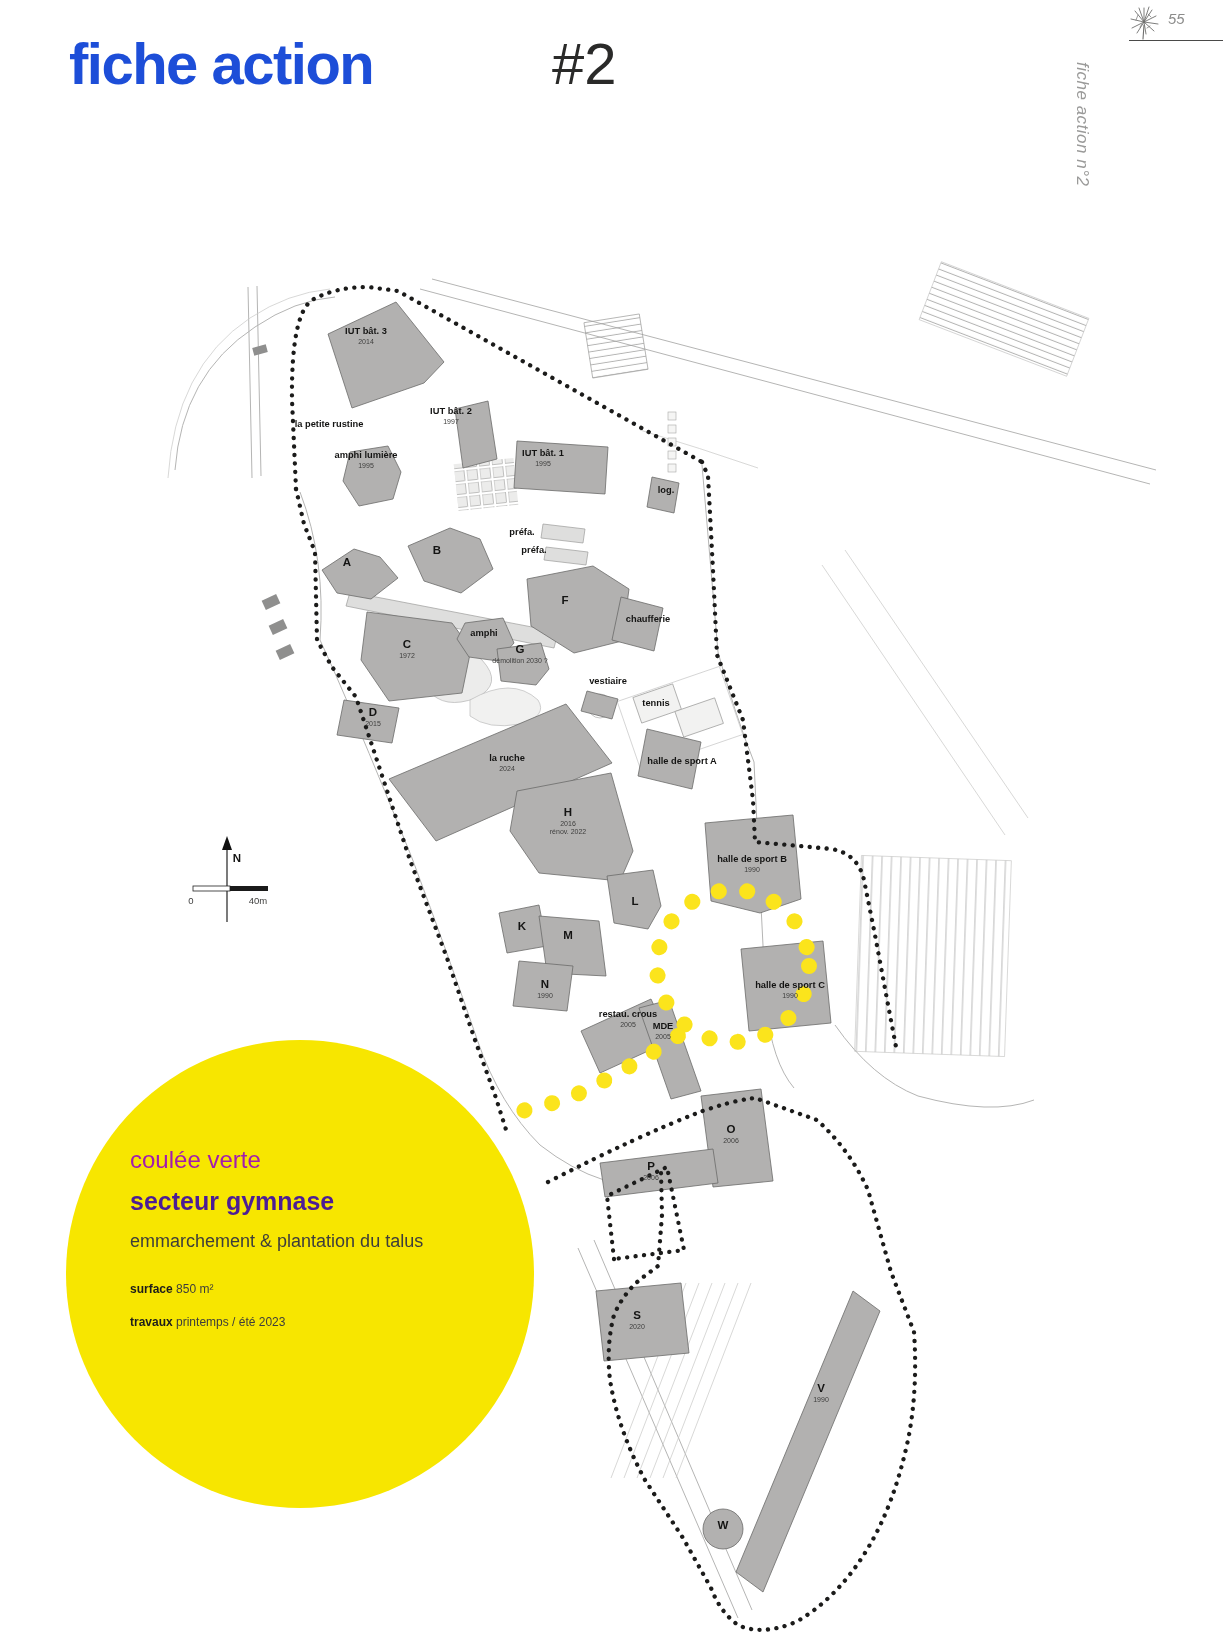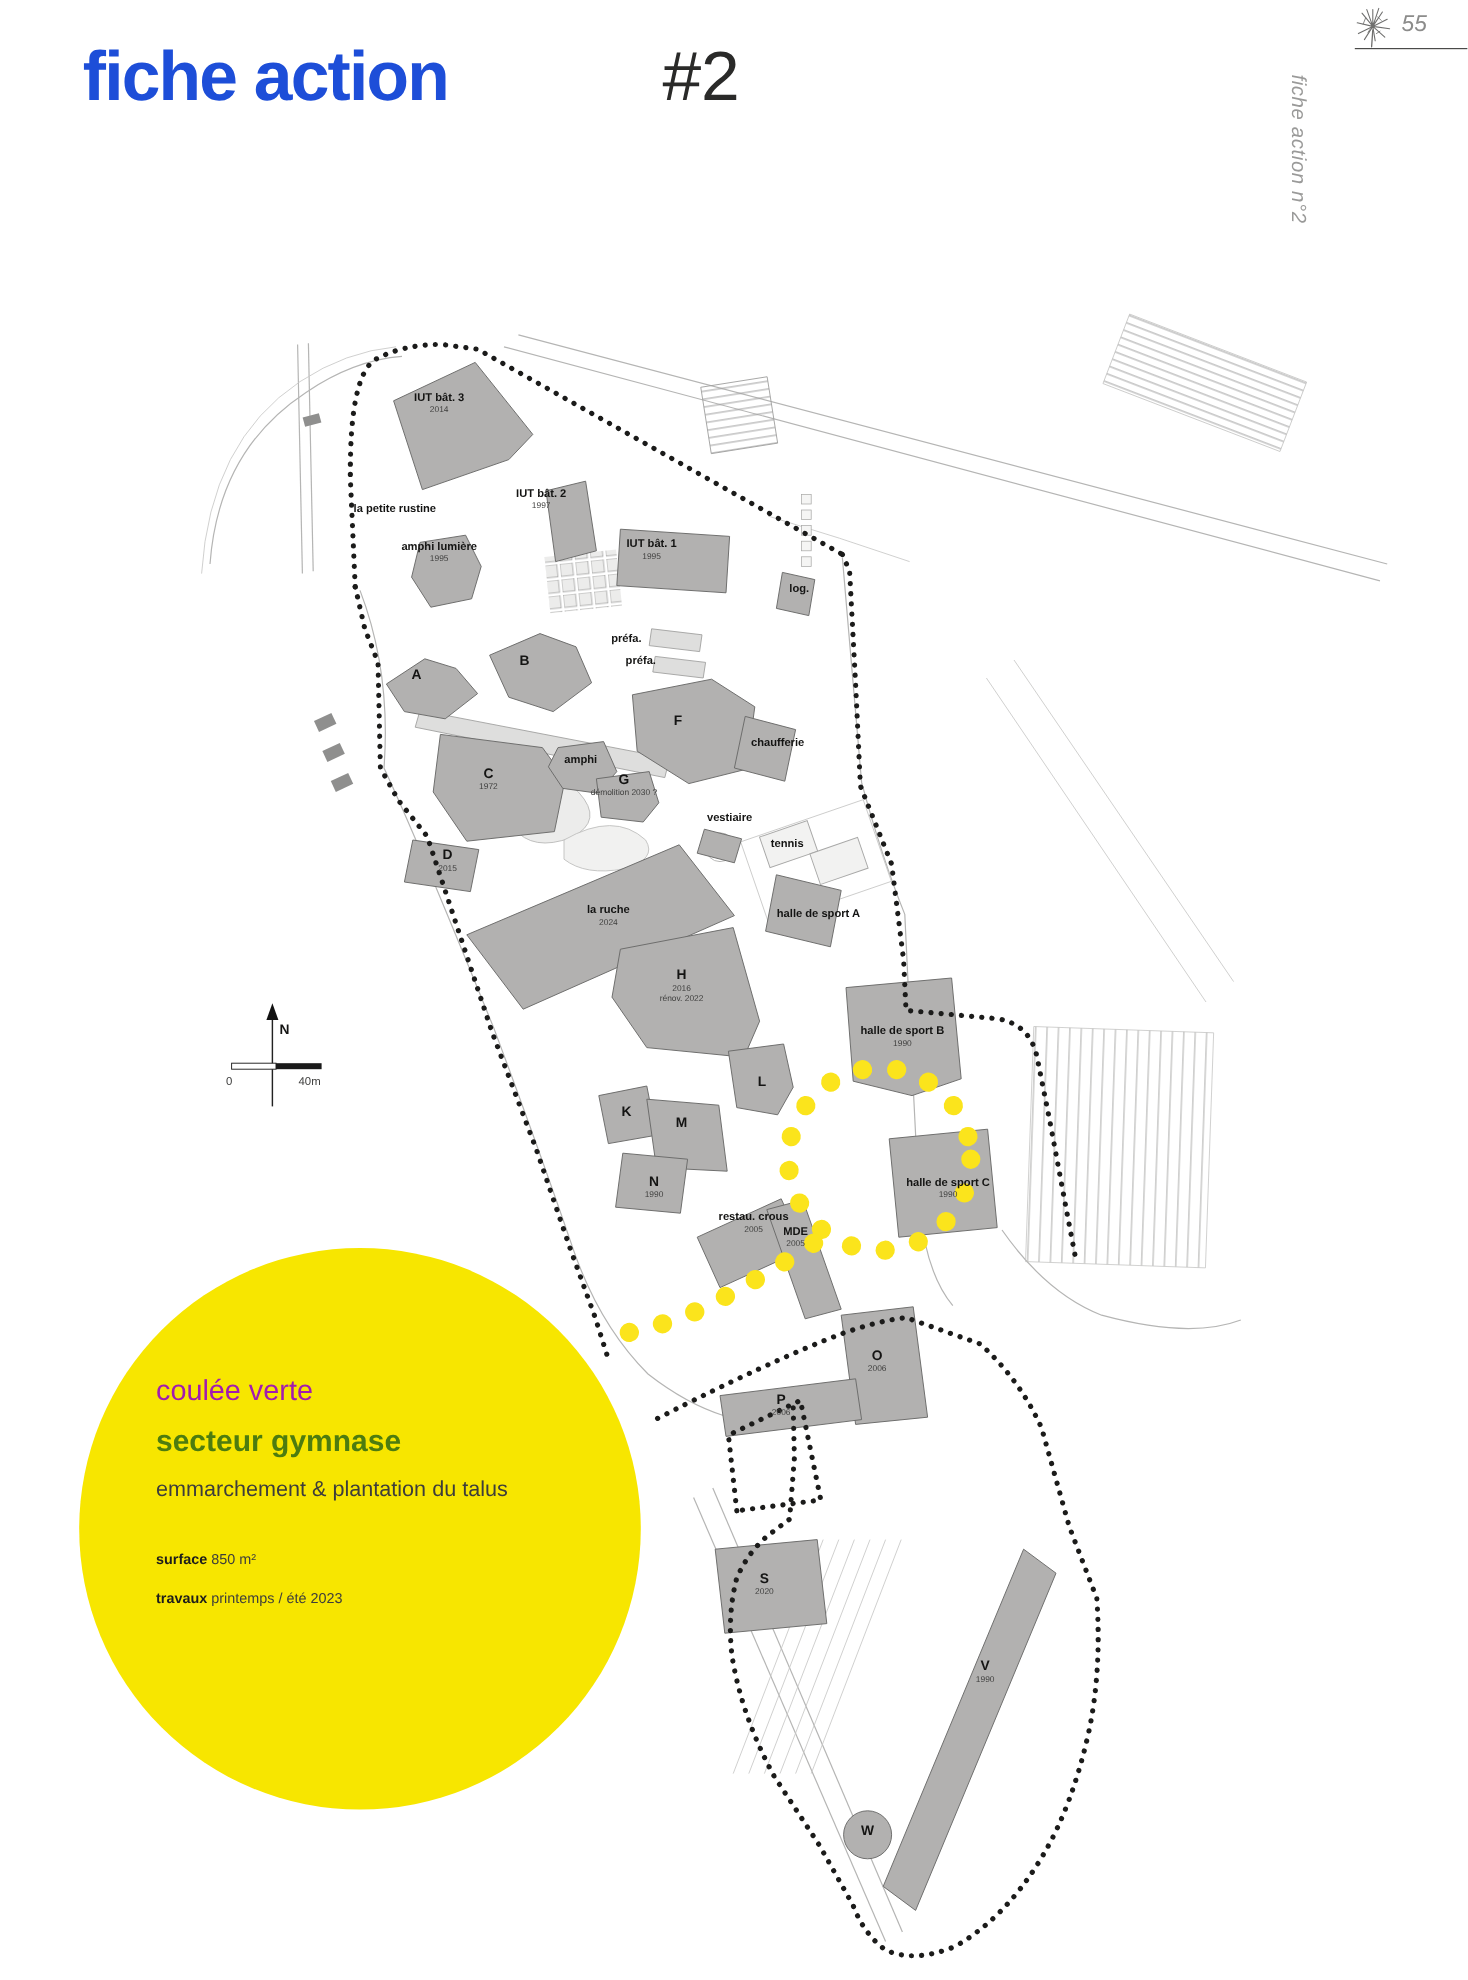--- a/index.html
+++ b/index.html
@@ -2,42 +2,42 @@
 <html><head>
 <meta charset="utf-8">
 <style>
   html,body{margin:0;padding:0;background:#ffffff;}
   body{width:1223px;height:1650px;position:relative;overflow:hidden;
        font-family:"Liberation Sans",sans-serif;color:#262625;}
   .page-title{position:absolute;left:69px;top:30px;font-size:58px;font-weight:bold;
               letter-spacing:-1.5px;color:#1d4ed8;}
   .sheet-number{position:absolute;left:552px;top:30px;font-size:58px;font-weight:normal;color:#2a2a29;}
   .tree-icon{position:absolute;left:1124px;top:2px;}
-  .pagenum{position:absolute;left:1168px;top:10px;font-size:19px;font-style:italic;color:#8c8c8b;}
+  .pagenum{position:absolute;left:1168px;top:10px;font-size:15px;font-style:italic;color:#8c8c8b;}
   .corner-rule{position:absolute;left:1129px;top:40px;width:94px;height:0;border-top:1.6px solid #4a4a49;}
   .side-label{position:absolute;left:1072px;top:62px;height:160px;writing-mode:vertical-rl;
               font-size:17px;font-style:italic;color:#9a9a99;letter-spacing:.5px;}
   #map{position:absolute;left:0;top:0;}
   #map text{font-family:"Liberation Sans",sans-serif;}
   .mlabel{font-size:9.3px;font-weight:bold;fill:#141413;text-anchor:middle;}
   .mletter{font-size:11.5px;font-weight:bold;fill:#141413;text-anchor:middle;}
   .msub{font-size:7px;font-weight:normal;fill:#3e3e3d;text-anchor:middle;}
   .road{stroke:#b5b5b4;stroke-width:1;fill:none;}
   .road2{stroke:#c7c7c6;stroke-width:.7;fill:none;}
   .bld{fill:#b2b1b0;stroke:#6b6b6a;stroke-width:.8;stroke-linejoin:round;}
   .bldlight{fill:#dededd;stroke:#9c9c9b;stroke-width:.7;}
   .court{fill:#f2f2f1;stroke:#a8a8a7;stroke-width:.8;}
   .boundary{fill:none;stroke:#1b1b1a;stroke-width:4.3;stroke-dasharray:0.1 8.4;stroke-linecap:round;}
   .ypath{fill:none;stroke:#fbe41c;stroke-width:16;stroke-dasharray:0.1 28.5;stroke-linecap:round;}
   .info-circle{position:absolute;left:66px;top:1040px;width:468px;height:468px;border-radius:50%;
                background:#f7e600;}
   .circle-text{position:absolute;left:130px;top:1146px;width:380px;}
   .ic-title{font-size:24px;font-weight:normal;color:#a21caf;margin-bottom:13px;}
-  .ic-sub{font-size:25px;font-weight:bold;color:#4d7c0f;margin-bottom:15px;}
-  .ic-desc{font-size:18px;color:#3d3d3b;margin-bottom:34px;}
+  .ic-sub{font-size:25px;font-weight:bold;color:#4c1d95;margin-bottom:15px;}
+  .ic-desc{font-size:18px;color:#3d3d3b;margin-bottom:24px;}
   .field{font-size:12px;color:#3d3d3b;line-height:26px;}
   .field.first{margin-bottom:7px;}
   .field b{color:#1d1d1b;}
 </style>
 </head>
 <body>
 
 <div class="page-title">fiche action</div>
 <div class="sheet-number">#2</div>
 

